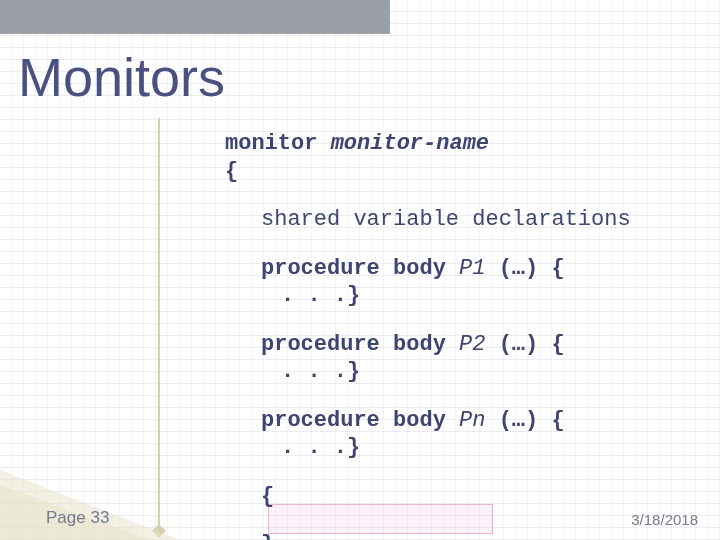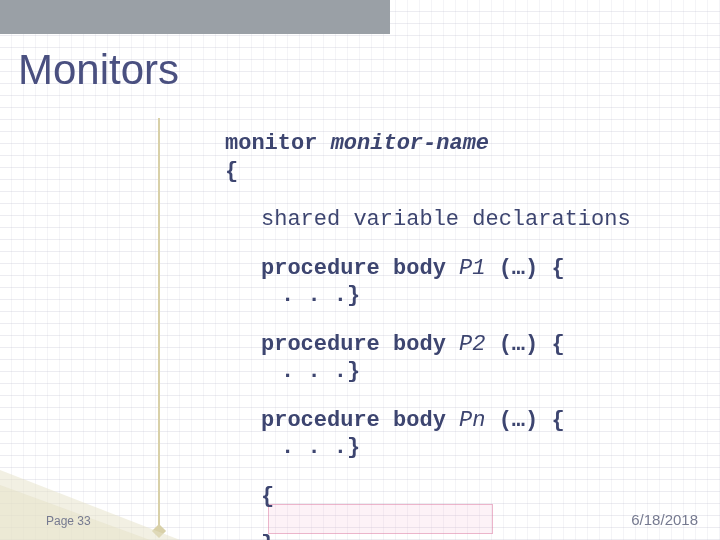--- a/index.html
+++ b/index.html
@@ -21,21 +21,21 @@
   .topbar {
     position: absolute;
     top: 0; left: 0;
     width: 390px; height: 34px;
     background: #9aa0a6;
   }
   .title {
     position: absolute;
     top: 46px;
     left: 18px;
-    font-size: 42px;
+    font-size: 54px;
     color: #4a5080;
     font-family: Verdana, sans-serif;
   }
   .codeblock {
     position: absolute;
     top: 130px;
     left: 225px;
     width: 470px;
     color: #3d4570;
     font-size: 22px;
@@ -45,21 +45,21 @@
   .bold { font-weight: bold; }
   .ital { font-style: italic; }
   .ind1 { padding-left: 36px; display: block; margin-top: 21px; }
   .ind2 { padding-left: 56px; display: block; }
   .row  { display: block; }
   .footer-num {
     position: absolute;
     bottom: 12px;
     left: 46px;
     font-family: "Comic Sans MS", cursive, sans-serif;
-    font-size: 12px;
+    font-size: 17px;
     color: #767a90;
   }
   .footer-date {
     position: absolute;
     bottom: 12px;
     right: 22px;
     font-family: "Comic Sans MS", cursive, sans-serif;
     font-size: 15px;
     color: #767a90;
   }
@@ -150,13 +150,13 @@
     <span class="bold"> (…) {</span>
   </span>
   <span class="ind2 bold">. . .}</span>
 
   <span class="ind1 bold">{</span>
   <span class="ind1 bold">}</span>
   <span class="row bold">}</span>
 </div>
 
 <div class="footer-num">Page 33</div>
-<div class="footer-date">6/18/2018</div>
+<div class="footer-date">3/18/2018</div>
 
 </body></html>

